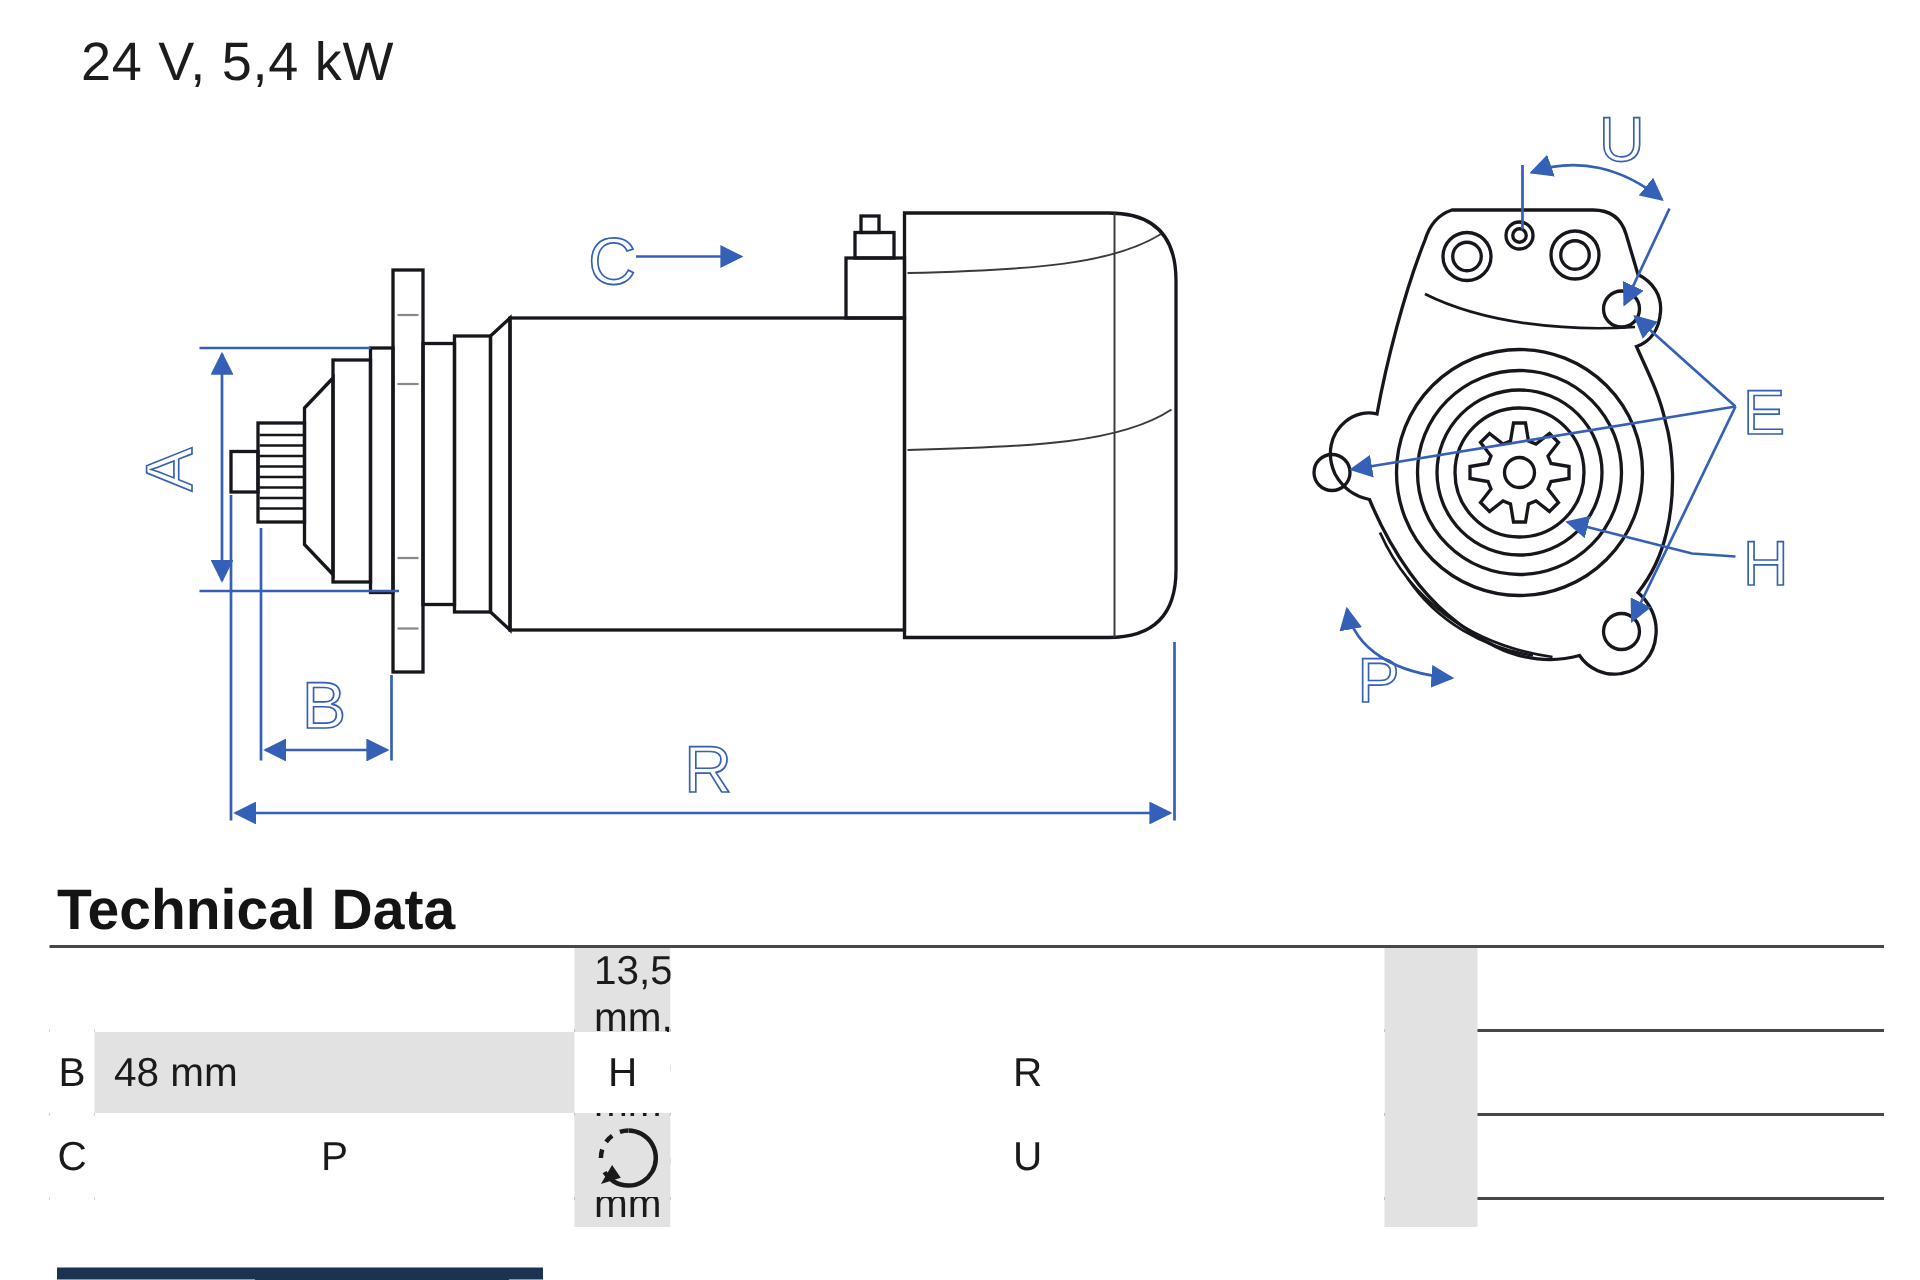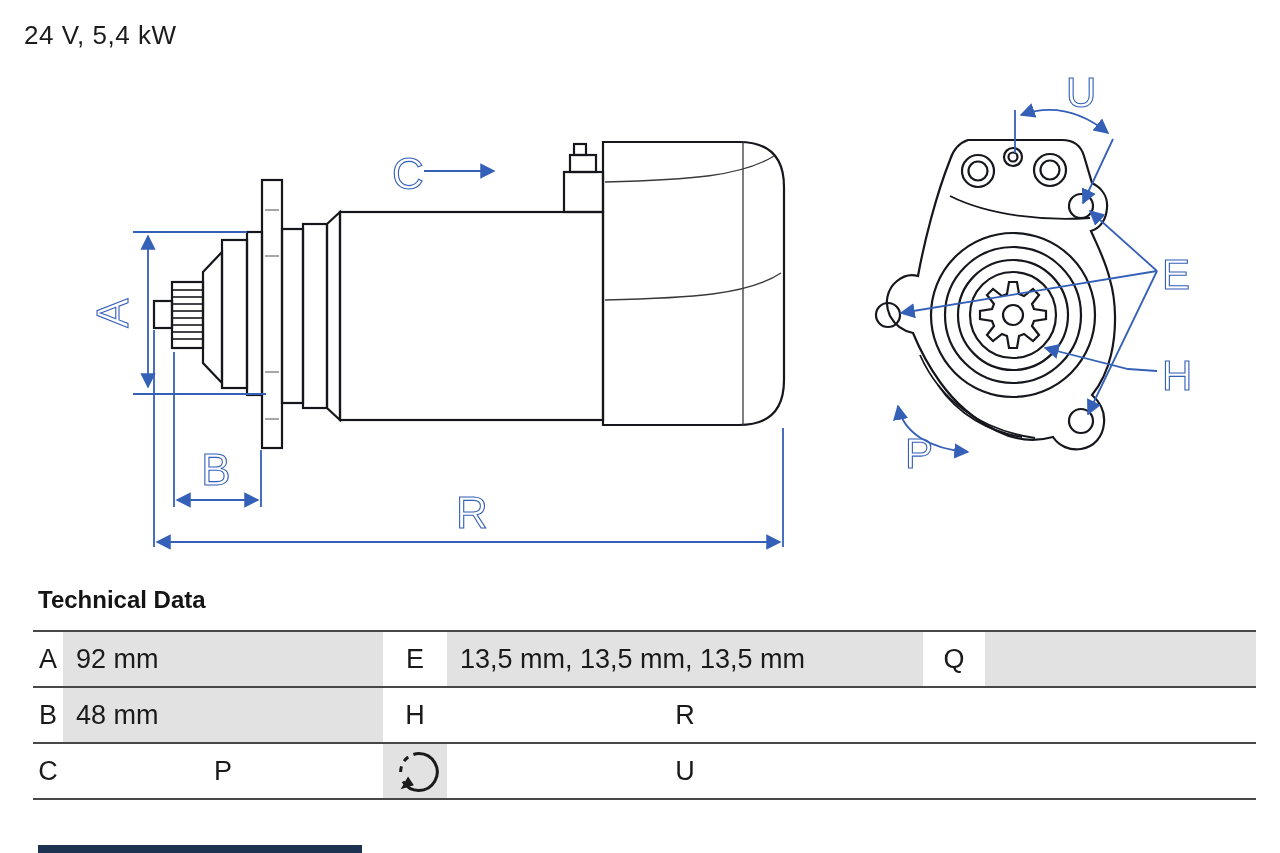--- a/index.html
+++ b/index.html
@@ -1,21 +1,21 @@
 <!DOCTYPE html>
 <html><head>
 <meta charset="utf-8">
 <style>
   html,body{margin:0;padding:0;background:#ffffff;}
   body{width:1280px;height:853px;position:relative;overflow:hidden;
        font-family:"Liberation Sans",sans-serif;color:#1a1a1a;}
-  .title{position:absolute;left:24px;top:20px;font-size:26px;font-weight:500;
+  .title{position:absolute;left:54px;top:20px;font-size:36px;font-weight:500;
          color:#1c1c1c;letter-spacing:.5px;}
   .drawing{position:absolute;left:0;top:60px;width:1280px;height:580px;}
-  .tech-heading{position:absolute;left:38px;top:586px;font-size:24px;font-weight:700;color:#141414;}
+  .tech-heading{position:absolute;left:38px;top:586px;font-size:38px;font-weight:700;color:#141414;}
   .tech-table{position:absolute;left:33px;top:630px;width:1223px;border-top:2px solid #474747;}
   .trow{display:grid;grid-template-columns:30px 320px 64px 476px 62px 271px;
         height:54px;border-bottom:2px solid #474747;}
   .tcell{display:flex;align-items:center;font-size:27px;color:#1a1a1a;}
   .lbl{background:#ffffff;justify-content:center;}
   .val{background:#e2e2e2;padding-left:13px;}
   .footer-bar{position:absolute;left:38px;top:845px;width:324px;height:8px;background:#1b3251;}
   svg text.dim{fill:none;stroke:#3560b8;stroke-width:1.1;font-family:"Liberation Sans",sans-serif;}
   .roticon{margin-top:2px;}
 </style>
@@ -177,21 +177,20 @@
       <text class="dim" x="905" y="468" font-size="42">P</text>
     </g>
   </g>
 </svg>
 
 <div class="tech-heading">Technical Data</div>
 
 <div class="tech-table">
   <div class="trow">
     <div class="tcell lbl">A</div>
-    <div class="tcell val">92 mm</div>
     <div class="tcell lbl">E</div>
     <div class="tcell val">13,5 mm, 13,5 mm, 13,5 mm</div>
     <div class="tcell lbl">Q</div>
     <div class="tcell val"></div>
   </div>
   <div class="trow">
     <div class="tcell lbl">B</div>
     <div class="tcell val">48 mm</div>
     <div class="tcell lbl">H</div>
     <div class="tcell lbl">R</div>

